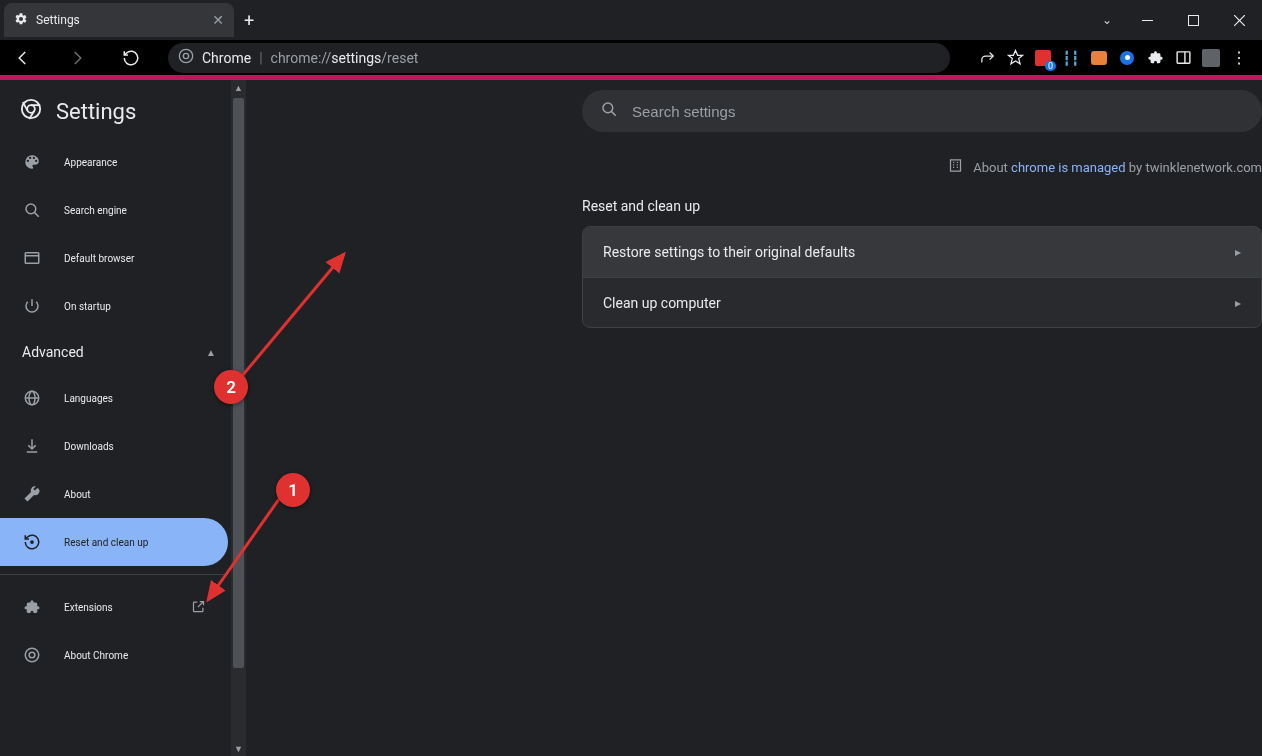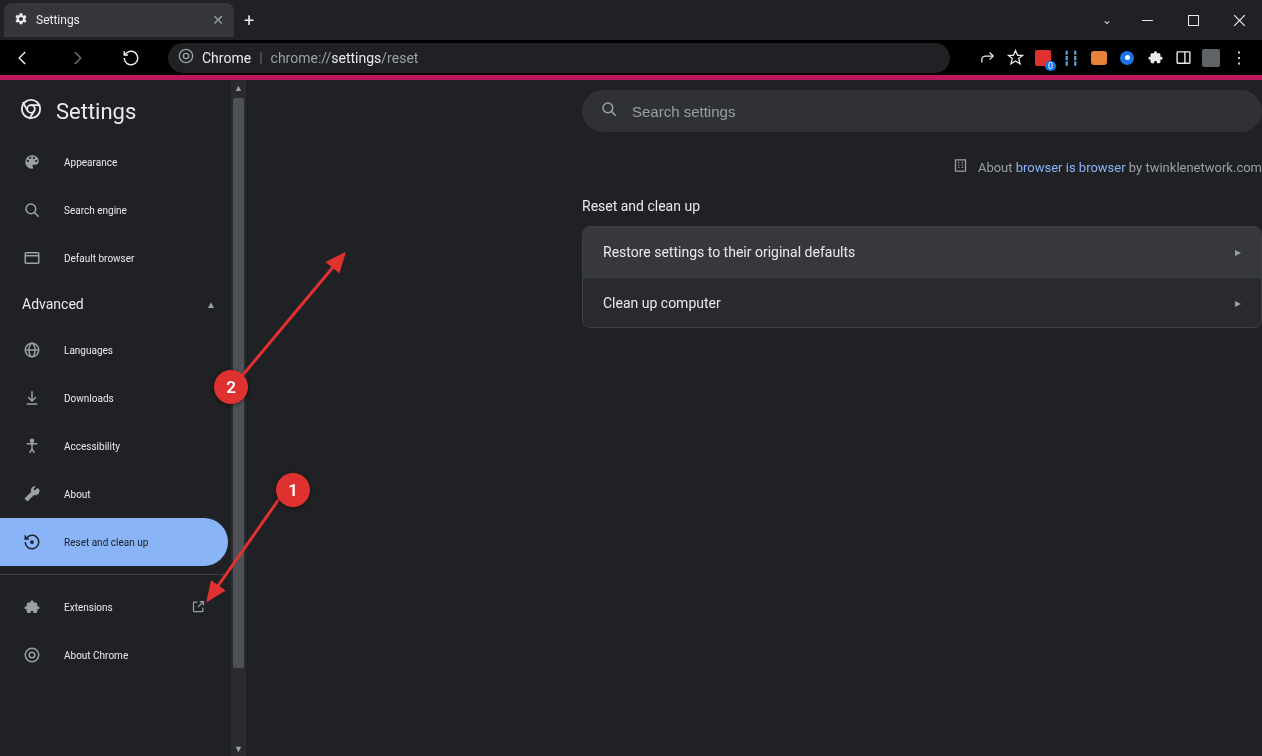--- a/index.html
+++ b/index.html
@@ -205,20 +205,29 @@
     </div>
     <div class="side-item">
       <span class="s-icon">
           <svg width="18" height="18" viewBox="0 0 24 24" fill="none" stroke="#9aa0a6" stroke-width="2">
             <rect x="3" y="5" width="18" height="14" rx="1"></rect>
             <line x1="3" y1="9" x2="21" y2="9"></line>
           </svg>
         </span>
       <span>Default browser</span>
     </div>
+    <div class="side-item">
+      <span class="s-icon">
+          <svg width="18" height="18" viewBox="0 0 24 24" fill="none" stroke="#9aa0a6" stroke-width="2">
+            <path d="M12 3v9"></path>
+            <path d="M6.3 6.3a8 8 0 1 0 11.4 0"></path>
+          </svg>
+        </span>
+      <span>On startup</span>
+    </div>
 
     <div class="side-section">
       <span>Advanced</span>
       <span style="font-size:10px;color:#9aa0a6;">▲</span>
     </div>
 
     <div class="side-item">
       <span class="s-icon">
           <svg width="18" height="18" viewBox="0 0 24 24" fill="none" stroke="#9aa0a6" stroke-width="2">
             <circle cx="12" cy="12" r="9"></circle>
@@ -230,29 +239,20 @@
     </div>
     <div class="side-item">
       <span class="s-icon">
           <svg width="18" height="18" viewBox="0 0 24 24" fill="none" stroke="#9aa0a6" stroke-width="2">
             <path d="M12 3v12"></path>
             <polyline points="7 11 12 16 17 11"></polyline>
             <line x1="5" y1="20" x2="19" y2="20"></line>
           </svg>
         </span>
       <span>Downloads</span>
-    </div>
-    <div class="side-item">
-      <span class="s-icon">
-          <svg width="18" height="18" viewBox="0 0 24 24" fill="none" stroke="#9aa0a6" stroke-width="2">
-            <circle cx="12" cy="5" r="2" fill="#9aa0a6"></circle>
-            <path d="M5 9h14M12 9v7m-3 5 3-5 3 5"></path>
-          </svg>
-        </span>
-      <span>Accessibility</span>
     </div>
     <div class="side-item">
       <span class="s-icon">
           <svg width="18" height="18" viewBox="0 0 24 24" fill="#9aa0a6">
             <path d="M22 6.9a5.5 5.5 0 0 1-7.3 6.4L6 22 2 18l8.7-8.7A5.5 5.5 0 0 1 17.1 2l-3.3 3.3 2 2L19.1 4A5.5 5.5 0 0 1 22 6.9z"></path>
           </svg>
         </span>
       <span>About</span>
     </div>
     <div class="side-item selected">
@@ -310,21 +310,21 @@
     <div class="managed-row">
       <span><svg width="15" height="15" viewBox="0 0 24 24" fill="none" stroke="#9aa0a6" stroke-width="2">
             <rect x="4" y="3" width="16" height="18"></rect>
             <line x1="8" y1="7" x2="10" y2="7"></line>
             <line x1="14" y1="7" x2="16" y2="7"></line>
             <line x1="8" y1="11" x2="10" y2="11"></line>
             <line x1="14" y1="11" x2="16" y2="11"></line>
             <line x1="8" y1="15" x2="10" y2="15"></line>
             <line x1="14" y1="15" x2="16" y2="15"></line>
           </svg></span>
-      <span><span>About </span><span class="link">browser is browser</span><span> by twinklenetwork.com</span></span>
+      <span><span>About </span><span class="link">chrome is managed</span><span> by twinklenetwork.com</span></span>
     </div>
 
     <div class="section-title">Reset and clean up</div>
 
     <div class="card">
       <div class="card-row hover">
         <span>Restore settings to their original defaults</span>
         <span class="chev">▸</span>
       </div>
       <div class="card-row">

